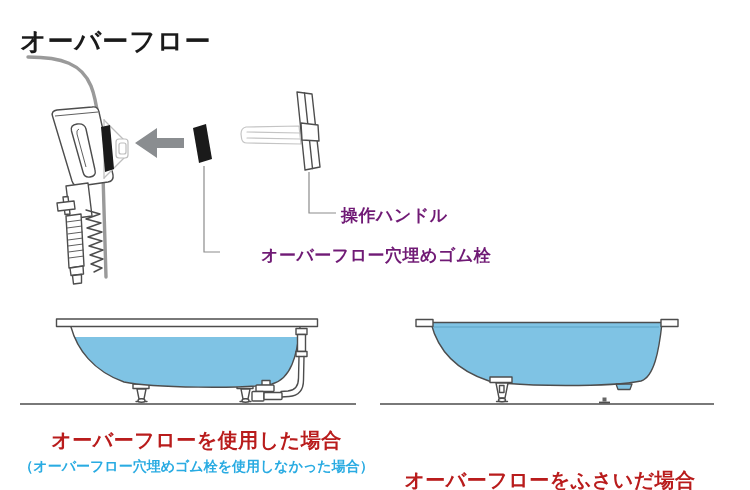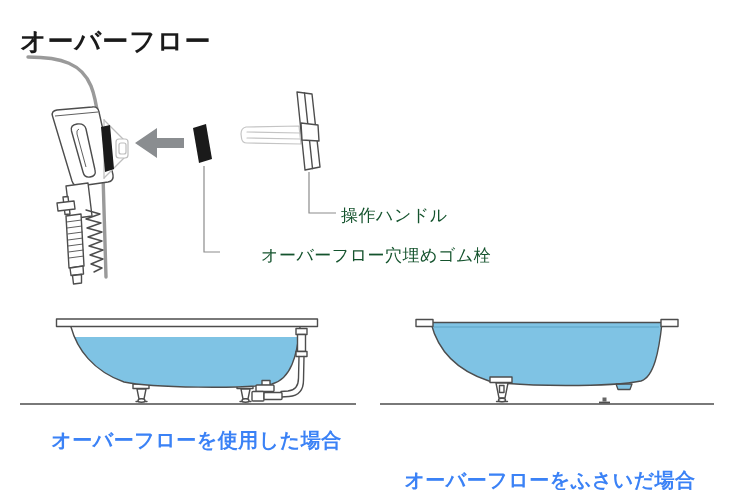--- a/index.html
+++ b/index.html
@@ -17,25 +17,25 @@
     font-family:"Liberation Sans","DejaVu Sans",sans-serif;
     overflow:hidden;color:var(--ink);
   }
   .abs{position:absolute;}
   #art{position:absolute;left:0;top:0;z-index:0;}
   .page-title{
     left:20px;top:24px;font-size:26px;font-weight:bold;letter-spacing:1px;
     color:var(--ink);z-index:2;
   }
   .part-label{
-    font-size:17px;font-weight:normal;color:#14532d;z-index:2;white-space:nowrap;
+    font-size:17px;font-weight:bold;color:#701a75;z-index:2;white-space:nowrap;
     letter-spacing:.5px;
   }
   .caption-block{z-index:2;text-align:center;}
-  .caption-main{font-size:20px;font-weight:bold;color:#3b82f6;letter-spacing:.5px;line-height:22px;}
+  .caption-main{font-size:20px;font-weight:bold;color:#b91c1c;letter-spacing:.5px;line-height:22px;}
   .caption-sub{font-size:14px;font-weight:bold;color:var(--accent_blue);letter-spacing:0;line-height:17px;margin-top:7px;}
   
   .outline{stroke:var(--line);stroke-width:1.4;fill:none;stroke-linejoin:round;stroke-linecap:round;}
   .outline-fill{stroke:var(--line);stroke-width:1.4;fill:#fff;stroke-linejoin:round;stroke-linecap:round;}
   .thin{stroke:var(--line);stroke-width:.9;fill:none;}
   .dark-fill{fill:var(--ink);stroke:none;}
   .water-fill{fill:var(--water);stroke:none;}
   .leader{stroke:#8c8c8c;stroke-width:1.2;fill:none;}
   .lightline{stroke:var(--light_gray);stroke-width:1.2;fill:none;stroke-linejoin:round;stroke-linecap:round;}
   .lightline-fill{stroke:var(--light_gray);stroke-width:1.2;fill:#fff;stroke-linejoin:round;}
@@ -167,17 +167,18 @@
 </svg>
 
 <div class="abs page-title">オーバーフロー</div>
 
 <div class="abs part-label" style="left:341px;top:204px;">操作ハンドル</div>
 
 <div class="abs part-label" style="left:225px;top:244px;margin-left:36px;">オーバーフロー穴埋めゴム栓</div>
 
 <div class="abs caption-block" style="left:14px;top:429px;width:365px;">
   <div class="caption-main">オーバーフローを使用した場合</div>
+  <div class="caption-sub">（オーバーフロー穴埋めゴム栓を使用しなかった場合）</div>
 </div>
 
 <div class="abs caption-block" style="left:383px;top:429px;width:334px;margin-top:40px;">
   <div class="caption-main">オーバーフローをふさいだ場合</div>
 </div>
 
 </body></html>

